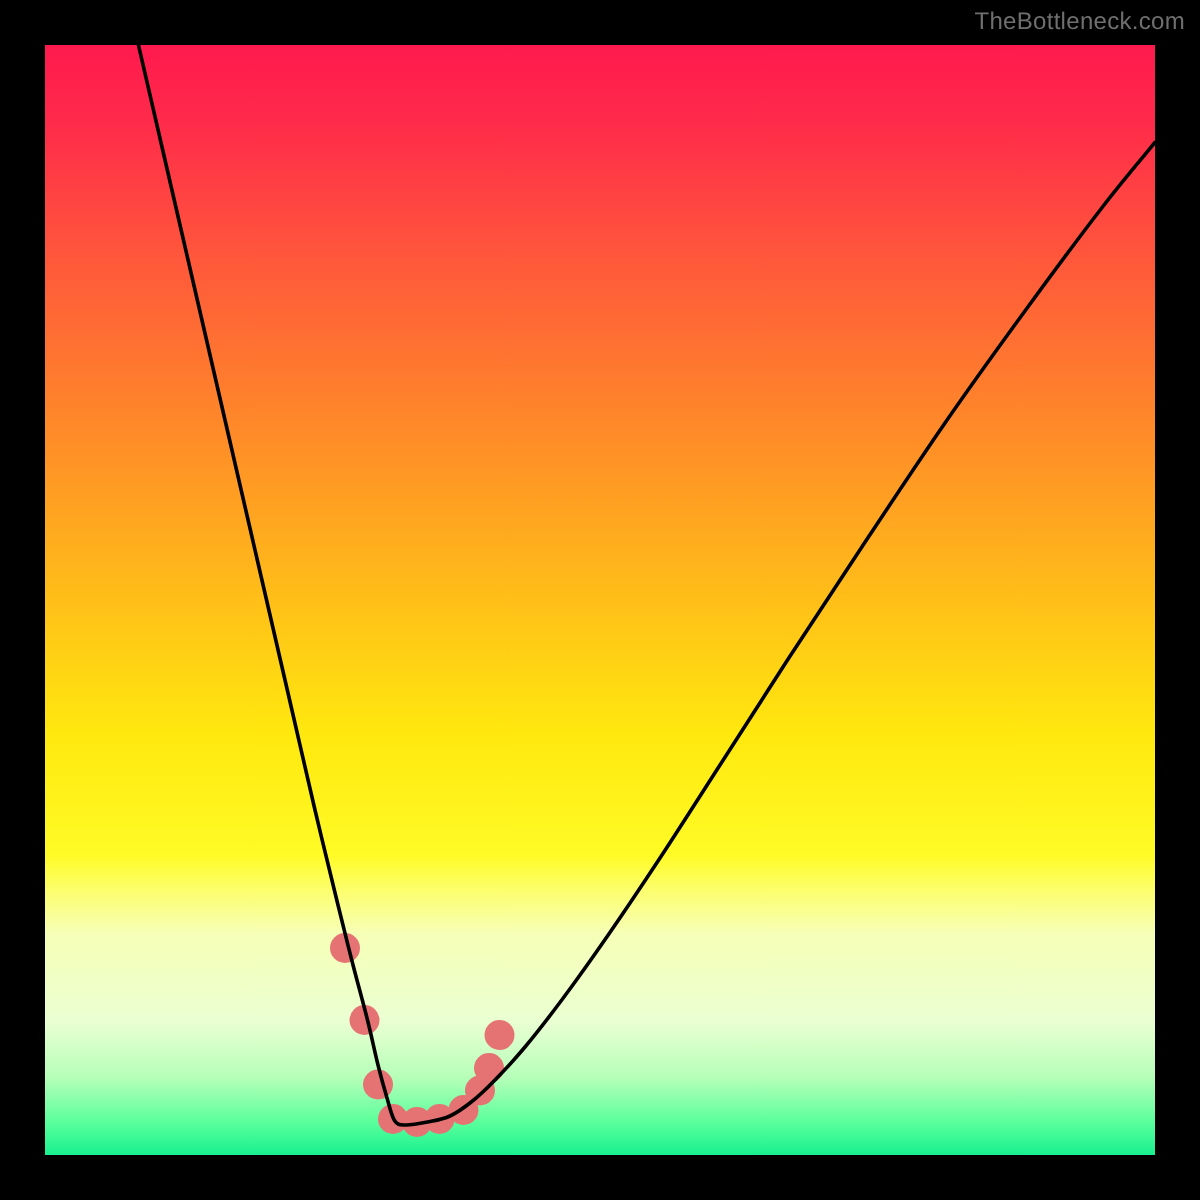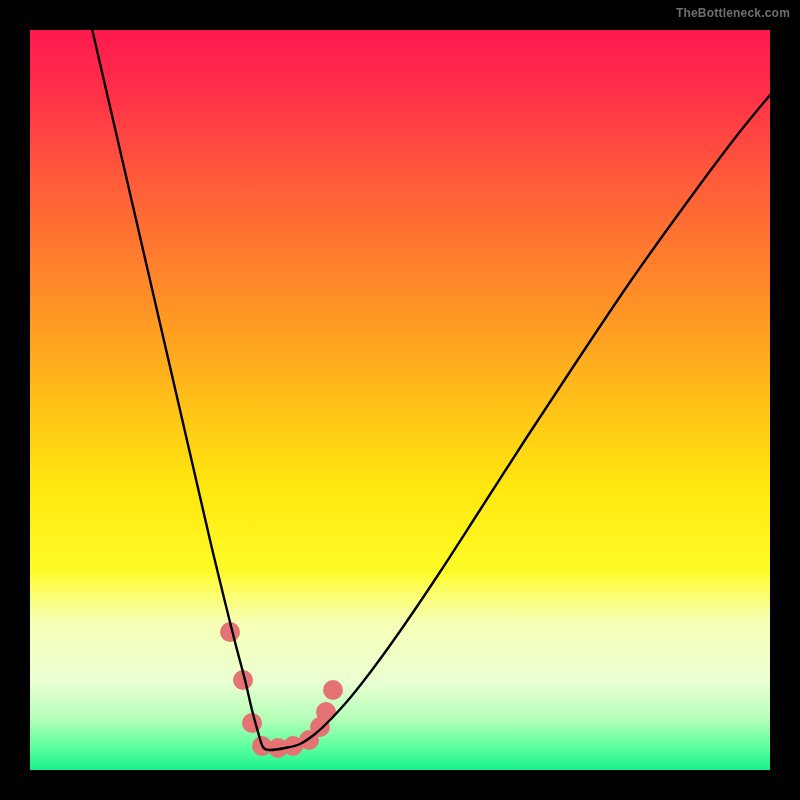--- a/index.html
+++ b/index.html
@@ -30,22 +30,22 @@
   .bg-gradient {
     position: absolute;
     left: 0; top: 0;
     width: 100%; height: 100%;
   }
   .watermark {
     position: absolute;
     top: 6px;
     right: 10px;
     color: #6f6f6f;
-    font-size: 12px;
-    font-weight: 700;
+    font-size: 16px;
+    font-weight: 400;
     letter-spacing: 0.2px;
   }
   svg.curve {
     position: absolute;
     left: 0;
     top: 0;
     width: 100%;
     height: 100%;
   }
 </style>

